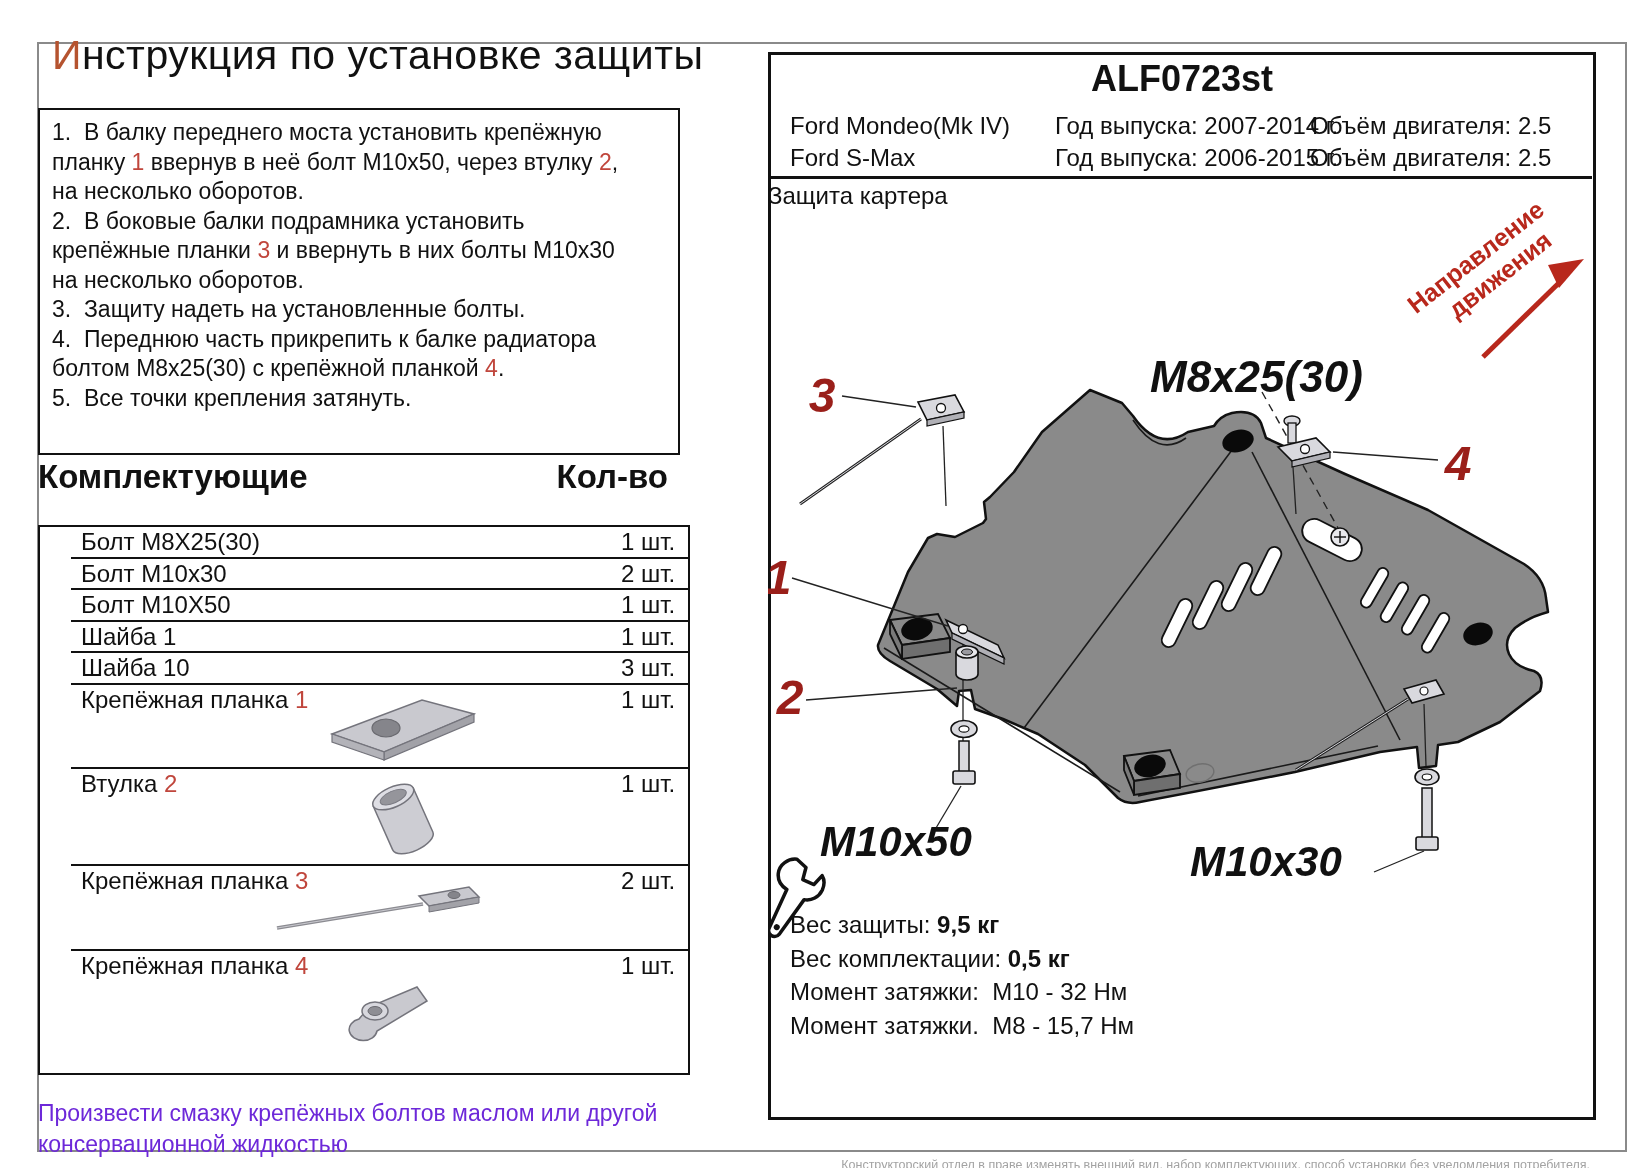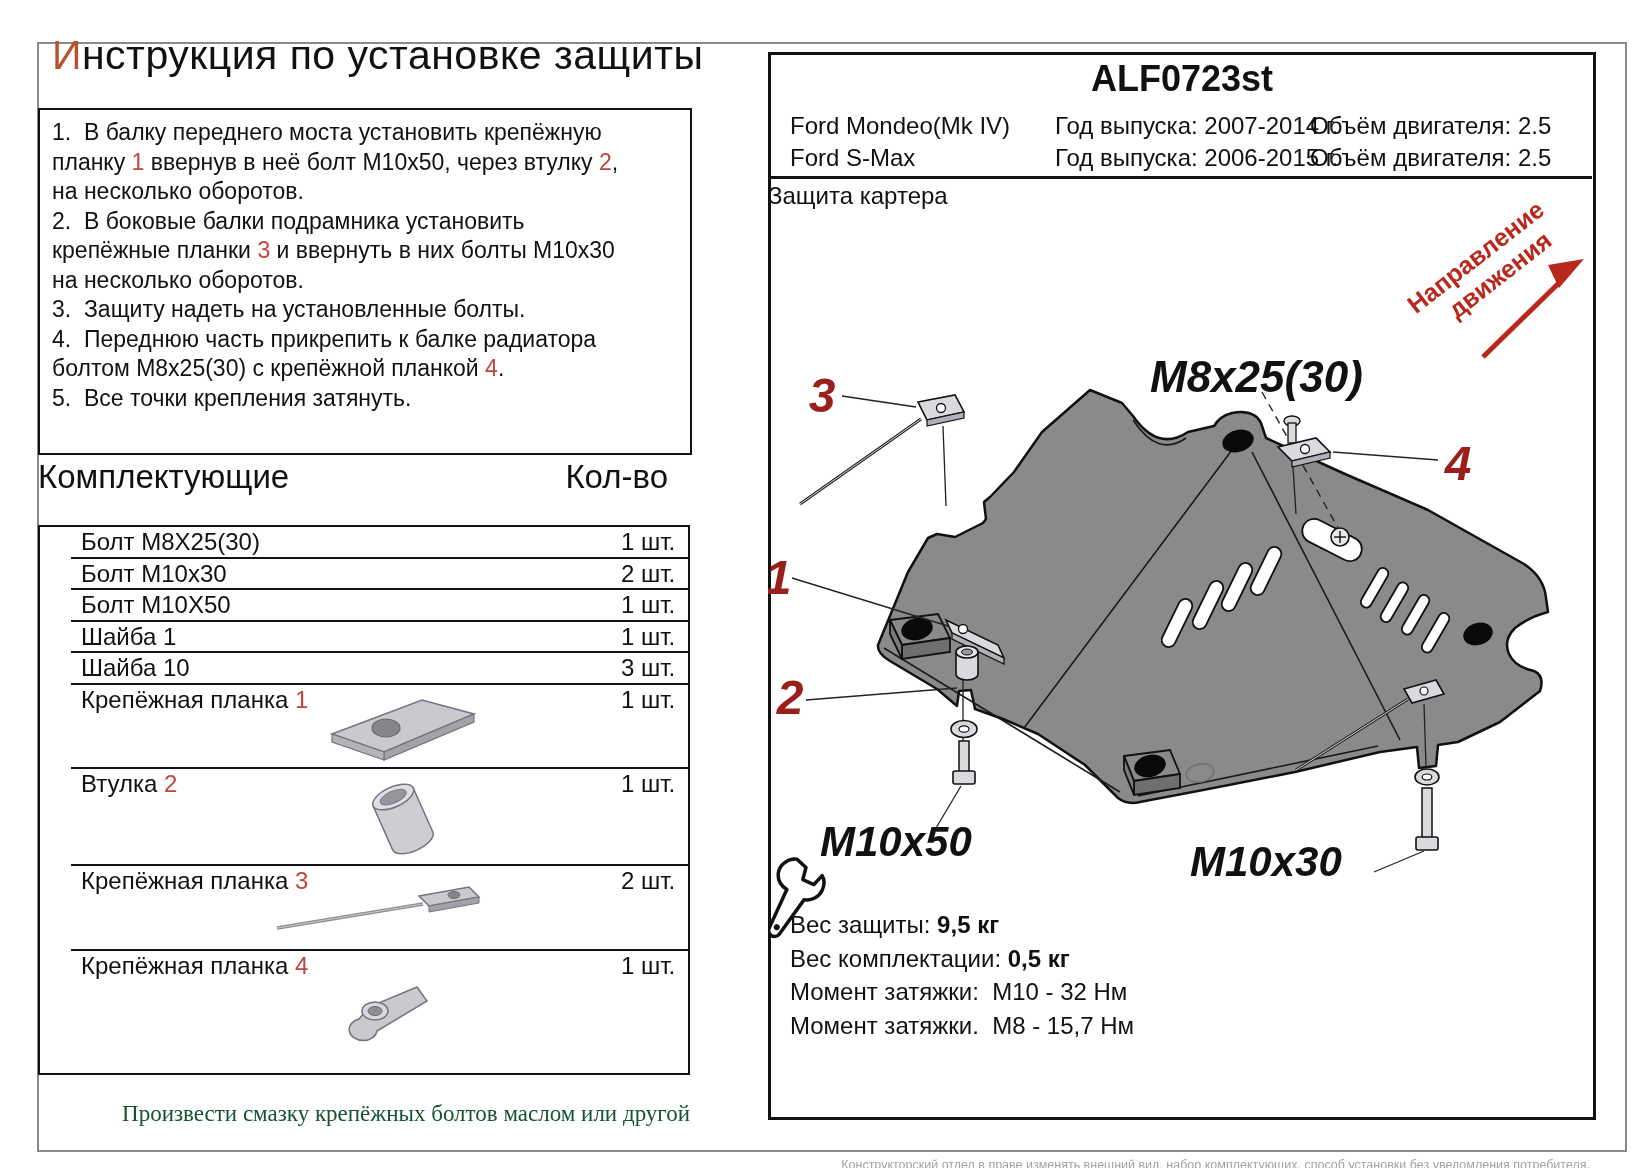--- a/index.html
+++ b/index.html
@@ -2,29 +2,29 @@
 <html><head>
 <meta charset="utf-8">
 <style>
   html,body{margin:0;padding:0;background:#fff;}
   body{position:relative;width:1642px;height:1168px;font-family:"Liberation Sans",sans-serif;color:#111;overflow:hidden;}
   .abs{position:absolute;}
   .page-frame{left:37px;top:42px;width:1586px;height:1106px;border:2px solid #8a8a8a;}
   
   .doc-title{left:40px;top:32px;font-size:41px;font-weight:400;letter-spacing:0.5px;white-space:nowrap;margin-left:12px;}
   .doc-title .first{color:#b5532f;}
-  .instr-box{left:38px;top:108px;width:588px;height:327px;border:2px solid #111;padding:8px 50px 8px 12px;font-size:23px;line-height:29.5px;}
+  .instr-box{left:38px;top:108px;width:588px;height:327px;border:2px solid #111;padding:8px 38px 8px 12px;font-size:23px;line-height:29.5px;}
   .red-num{color:#c0463c;}
-  .parts-head{left:38px;top:458px;width:630px;display:flex;justify-content:space-between;font-size:33px;font-weight:normal;}
+  .parts-head{left:38px;top:458px;width:630px;display:flex;justify-content:space-between;font-size:33px;font-weight:bold;}
   .parts-table{left:38px;top:525px;width:648px;border:2px solid #111;}
   .p-row{position:relative;border-top:2px solid #111;font-size:24px;margin-left:31px;}
   .p-row:first-child{border-top:none;}
   .p-row .nm{position:absolute;left:10px;top:1px;white-space:nowrap;}
   .p-row .qt{position:absolute;left:550px;top:1px;white-space:nowrap;}
-  .note{left:38px;top:1098px;width:652px;text-align:right;font-size:23px;line-height:31px;color:#14532d;font-family:Liberation Serif, serif;}
+  .note{left:38px;top:1098px;width:652px;text-align:left;font-size:23px;line-height:31px;color:#6d28d9;}
   
   .right-box{left:768px;top:52px;width:822px;height:1062px;border:3px solid #111;}
   .prod-code{left:768px;top:58px;width:828px;text-align:center;font-size:36px;font-weight:bold;}
   .mrow{position:absolute;font-size:24px;white-space:nowrap;}
   .sep{left:770px;top:176px;width:822px;height:3px;background:#111;}
   .subtitle{left:768px;top:182px;width:924px;text-align:left;font-size:24px;}
   .specs{left:790px;top:908px;font-size:24px;line-height:33.5px;white-space:nowrap;}
   .specs b{font-weight:bold;}
   .footer{left:768px;top:1158px;width:822px;text-align:right;font-size:12.5px;color:#a3a3a3;white-space:nowrap;}
   svg text.dnum{font:italic bold 48px "Liberation Sans",sans-serif;fill:#9a1f1a;}
@@ -113,20 +113,21 @@
     <svg class="abs" style="left:272px;top:24px" width="95" height="70">
       <path d="M16,44 A14,11 0 1,0 34,56 L84,26 L74,12 L26,32 Z" fill="#c9c9cf" stroke="#74747c" stroke-width="1.5"></path>
       <ellipse cx="32" cy="36" rx="13" ry="9" fill="#d8d8de" stroke="#74747c" stroke-width="1.5"></ellipse>
       <ellipse cx="32" cy="36" rx="7" ry="4.5" fill="#8e8e94" stroke="#6a6a70" stroke-width="1"></ellipse>
     </svg>
   </div>
 </div>
 
 <div class="abs note">
   <span>Произвести смазку крепёжных болтов маслом или другой</span><br>
+  <span>консервационной жидкостью</span>
 </div>
 
 <div class="abs right-box"></div>
 <div class="abs prod-code">ALF0723st</div>
 
 <div class="abs mrow" style="left:790px;top:112px">Ford Mondeo(Mk IV)</div>
 <div class="abs mrow" style="left:1055px;top:112px">Год выпуска: 2007-2014 г.</div>
 <div class="abs mrow" style="left:1310px;top:112px">Объём двигателя: 2.5</div>
 <div class="abs mrow" style="left:790px;top:144px">Ford S-Max</div>
 <div class="abs mrow" style="left:1055px;top:144px">Год выпуска: 2006-2015 г.</div>

